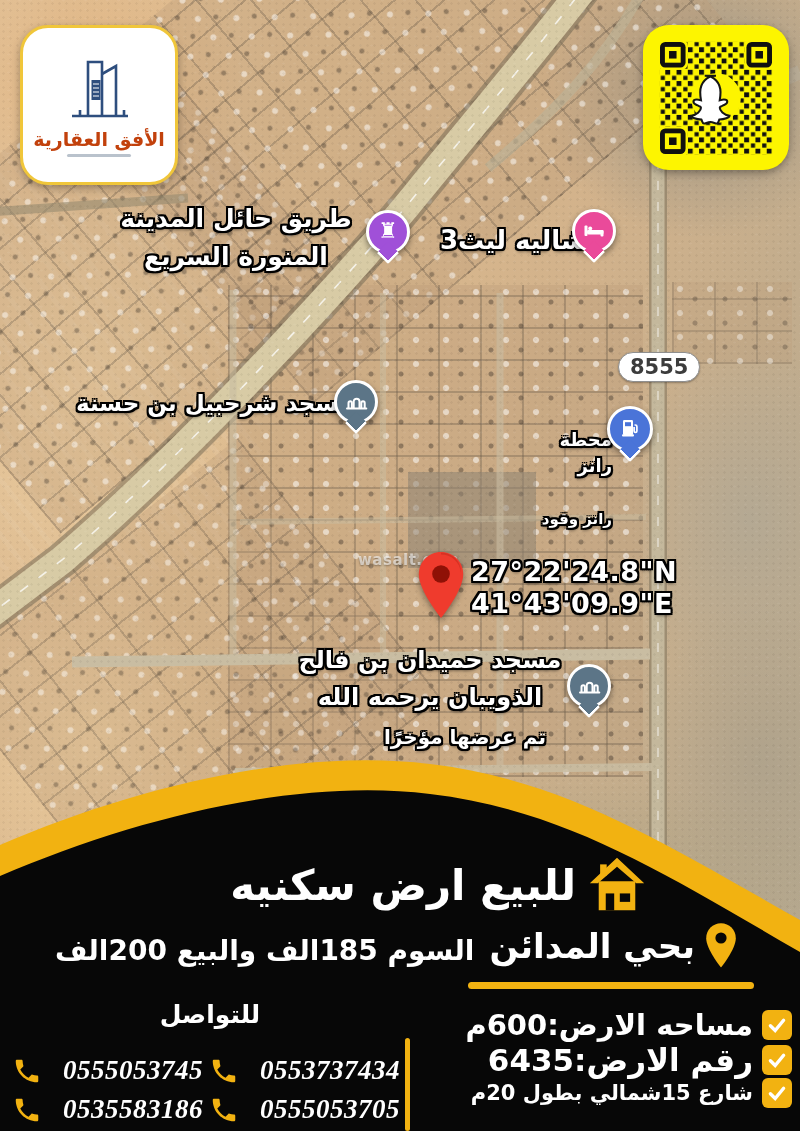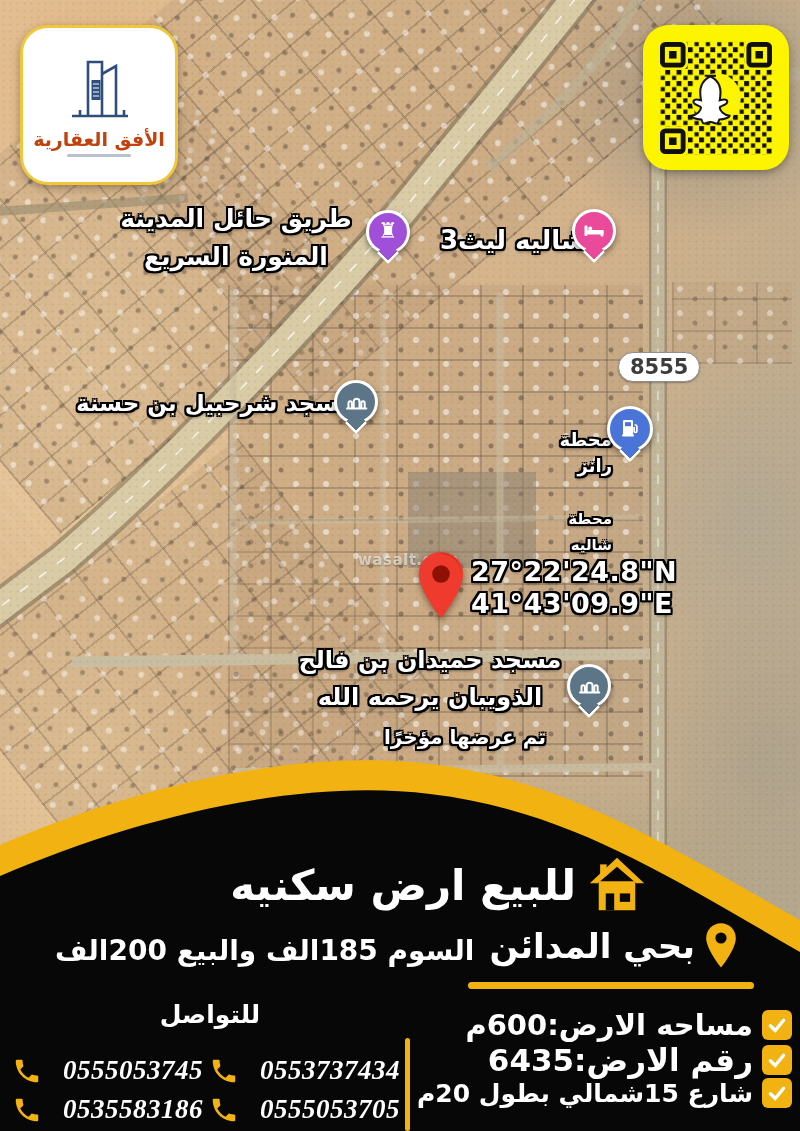--- a/index.html
+++ b/index.html
@@ -93,21 +93,21 @@
 
   .hood { position:absolute; right:63px; top:163px; display:flex; direction:rtl; align-items:center; gap:10px; }
   .hood .txt { font-size:34px; font-weight:900; }
   .hood-underline { position:absolute; right:46px; top:222px; width:286px; height:7px; background:#f2b211; border-radius:4px; }
 
   .price { position:absolute; left:55px; top:174px; font-size:28px; font-weight:900; direction:rtl; white-space:nowrap; }
 
   .details { position:absolute; right:8px; top:248px; display:flex; flex-direction:column; gap:0; align-items:flex-end; }
   .detail-row { display:flex; direction:rtl; align-items:center; gap:9px; }
   .detail-row .txt { font-weight:900; white-space:nowrap; }
-  .d0 .txt { font-size:29px; } .d1 .txt { font-size:31px; } .d2 .txt { font-size:25px; }
+  .d0 .txt { font-size:29px; } .d1 .txt { font-size:31px; } .d2 .txt { font-size:21px; }
   .checkbox { width:30px; height:30px; background:#f2b211; border-radius:6px; display:flex; align-items:center; justify-content:center; flex:0 0 auto; }
 
   .divider { position:absolute; left:405px; top:278px; width:5px; height:93px; background:#f2b211; border-radius:3px; }
 
   .contact-label { position:absolute; left:150px; top:240px; width:120px; text-align:center; font-size:25px; font-weight:900; }
   .phones { position:absolute; left:12px; top:295px; width:388px; display:grid; grid-template-columns:1fr 1fr; row-gap:8px; column-gap:6px; }
   .phone { display:flex; align-items:center; gap:8px; justify-content:space-between;font-style:italic; }
   .phone .num { font-family:"Liberation Serif", serif; font-weight:700; font-size:27px; letter-spacing:.5px; }
 </style>
 </head>
@@ -201,21 +201,21 @@
       <path d="M12 1.2c5 0 9.5 3.6 10 9.2.2-6-4.5-10-10-10z" fill="#c62b1d" opacity=".6"></path>
       <circle cx="12" cy="11" r="4.4" fill="#8f1106"></circle>
     </svg>
 
     <div class="map-label lbl-highway">طريق حائل المدينة
 المنورة السريع</div>
     <div class="map-label lbl-chalet">شاليه ليث3</div>
     <div class="map-label lbl-sharhabil">مسجد شرحبيل بن حسنة</div>
     <div class="map-label lbl-station">
       <span>محطة رانز</span><br>
-      <span class="sub">محطة شاليه</span>
+      <span class="sub">رانز وقود</span>
     </div>
     <div class="map-label ltr lbl-coords">
       <div>27°22'24.8"N</div>
       <div>41°43'09.9"E</div>
     </div>
     <div class="map-label lbl-hamidan">مسجد حميدان بن فالح
 الذويبان يرحمه الله</div>
     <div class="map-label lbl-recent">تم عرضها مؤخرًا</div>
     <div class="watermark ltr">wasalt.com</div>
     <div class="route-badge ltr">8555</div>

